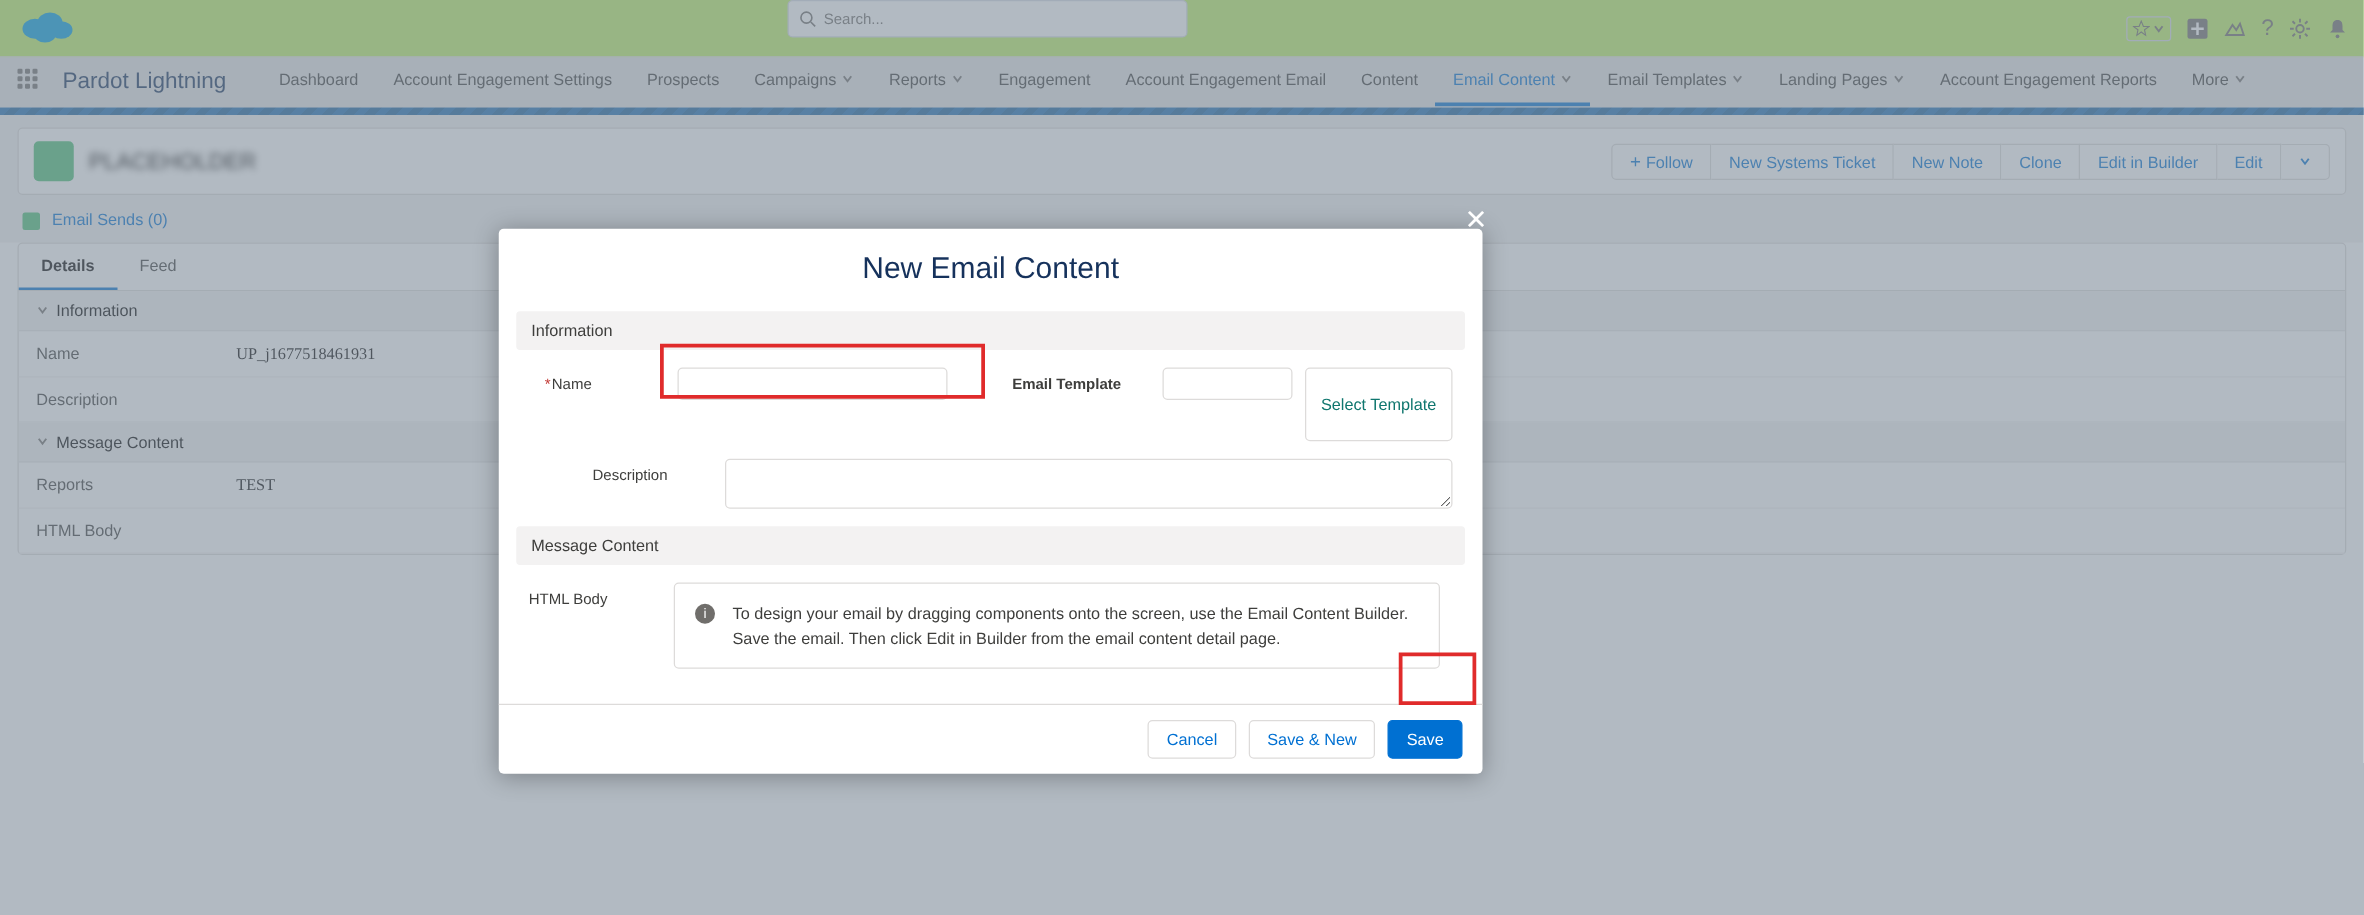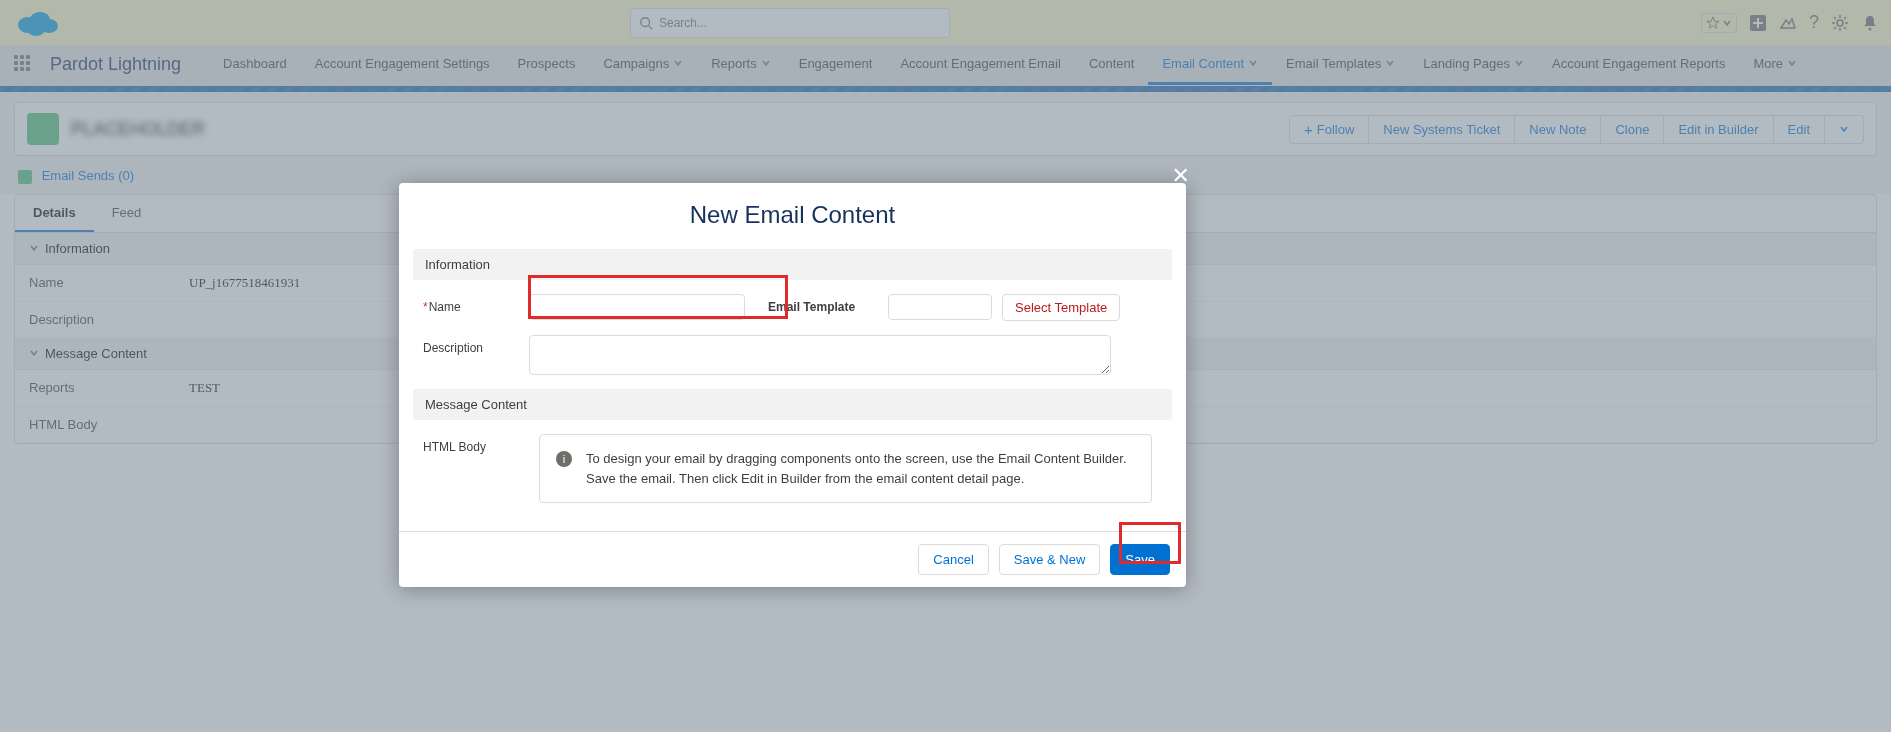--- a/index.html
+++ b/index.html
@@ -1,19 +1,19 @@
 <!DOCTYPE html>
 <html><head>
 <meta charset="utf-8">
 <style>
   * { box-sizing: border-box; margin: 0; padding: 0; font-family: "Salesforce Sans", Arial, sans-serif; }
   body { width: 1891px; height: 732px; background: #fff; overflow: hidden; position: relative; }
 
   
-  .global-header { height: 46px; background: #fef9c3; border-bottom: 1px solid #e5e5e5; display: flex; align-items: center; padding: 0 12px; }
+  .global-header { height: 46px; background: #bef264; border-bottom: 1px solid #e5e5e5; display: flex; padding: 0 12px; }
   .sf-logo { width: 44px; height: 30px; margin: 6px 10px 6px 4px; }
   .search-wrap { margin-left: 560px; }
   .search-box { width: 320px; height: 30px; border: 1px solid #d8dde6; border-radius: 4px; display: flex; align-items: center; padding: 0 8px; color: #706e6b; font-size: 12px; background: #fff; }
   .search-box svg { margin-right: 6px; }
   .header-icons { margin-left: auto; display: flex; align-items: center; gap: 12px; color: #706e6b; }
   .header-icons > * { display:flex; align-items:center; }
   .fav-box { border:1px solid #d8dde6; border-radius:3px; padding:2px 4px; display:flex; align-items:center; gap:2px; }
 
   
   .app-bar { height: 40px; background: #e5e5e5; border-bottom: 3px solid transparent; display: flex; align-items: center; padding: 0 14px; }
@@ -57,27 +57,27 @@
 
   
   .overlay { position:absolute; inset:0; background:rgba(126,140,153,0.6); }
 
   
   .modal { position:absolute; top:183px; left:399px; width:787px; background:#fff; border-radius:4px; box-shadow:0 2px 20px rgba(0,0,0,.3); }
   .close-x { position:absolute; top:-20px; right:-4px; color:#fff; font-size:22px; cursor:pointer; }
   .modal-title { text-align:center; font-size:24px; color:#16325c; padding:18px 0 20px 0; }
   .modal-body { padding: 0 14px 14px 14px; }
   .m-sect-head { background:#f3f2f2; padding:8px 12px; font-size:13px; border-radius:3px; margin-bottom:14px; color:#3e3e3c;}
-  .m-row { display:flex; gap:3px; margin-bottom:14px; padding:0 10px;}
+  .m-row { display:flex; gap:32px; margin-bottom:14px; padding:0 10px;justify-content:flex-end;}
   .m-field { display:flex; align-items:flex-start; gap:10px; }
   .m-label { width:96px; font-size:12px; color:#3e3e3c; padding-top:6px; }
   .req { color:#c23934; margin-right:1px;}
   .m-input { width:216px; height:26px; border:1px solid #dddbda; border-radius:4px; padding:0 6px; font-size:13px; }
   .m-textarea { width:582px; height:40px; border:1px solid #dddbda; border-radius:4px; resize:both; padding:4px 6px; font-size:13px;}
-  .select-btn { border:1px solid #dddbda; color:#b91c1c; background:#fff; font-size:13px; padding:5px 12px; border-radius:4px; cursor:pointer; }
+  .select-btn { border:1px solid #dddbda; color:#0f766e; background:#fff; font-size:13px; padding:21px 12px; border-radius:4px; cursor:pointer; }
   .info-box { border:1px solid #dddbda; border-radius:4px; padding:14px 16px; display:flex; gap:14px; font-size:13px; color:#3e3e3c; line-height:1.5; margin:0 10px;}
   .info-icon { width:16px;height:16px; border-radius:50%; background:#706e6b; color:#fff; font-size:11px; display:flex;align-items:center;justify-content:center; flex-shrink:0; margin-top:2px;}
   .modal-footer { border-top:1px solid #dddbda; padding:12px 16px; display:flex; justify-content:flex-end; gap:10px; }
   .btn { font-size:13px; padding:7px 14px; border-radius:4px; cursor:pointer; }
   .btn-neutral { background:#fff; border:1px solid #dddbda; color:#0070d2; }
   .btn-brand { background:#0070d2; border:1px solid #0070d2; color:#fff; }
 
   
   .anno { position:absolute; border:3px solid #e02b2b; pointer-events:none; }
 </style>

